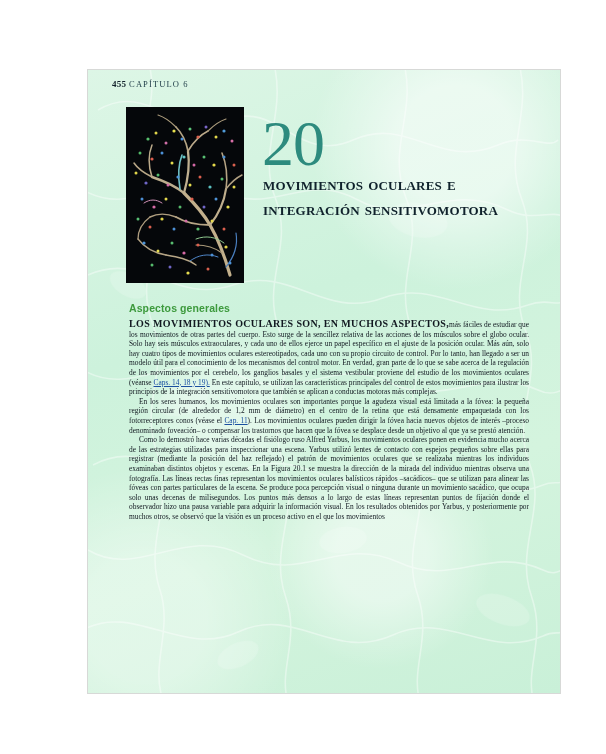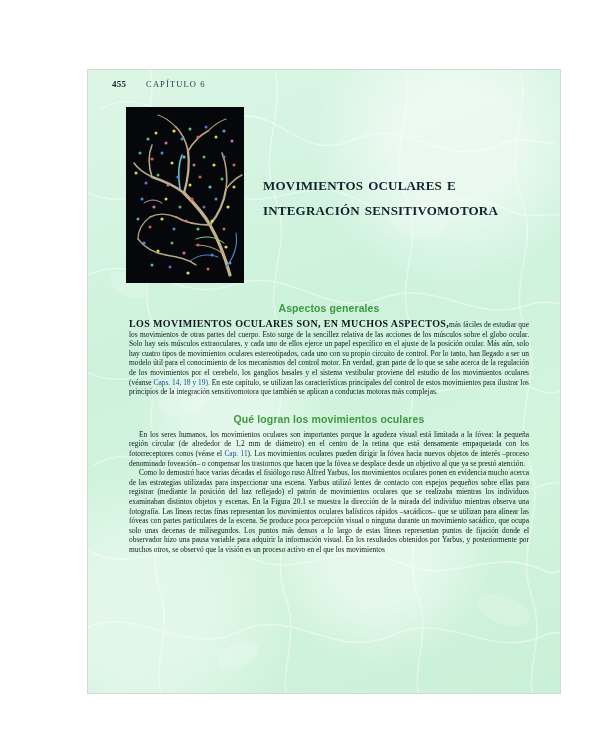--- a/index.html
+++ b/index.html
@@ -46,21 +46,21 @@
     opacity: 0.55;
   }
 
   
   .runninghead {
     position: absolute;
     left: 24px;
     top: 9px;
     display: flex;
     align-items: baseline;
-    gap: 20px;
+    gap: 3px;
     white-space: nowrap;
   }
   .folio {
     font-family: "Liberation Serif", serif;
     font-weight: bold;
     font-size: 9px;
     color: #12222b;
     letter-spacing: 0.2px;
   }
   .runtitle {
@@ -118,21 +118,20 @@
     width: 400px;
   }
 
   .sec-head {
     font-family: "Liberation Sans", sans-serif;
     font-weight: bold;
     font-size: 10.5px;
     color: #3d9a3d;
     letter-spacing: 0.1px;
     margin: 0 0 5px 0;
-    text-align: center;
   }
   .sec-head.second { margin-top: 16px; }
 
   p.body {
     margin: 0;
     font-family: "Liberation Serif", serif;
     font-size: 7.4px;
     line-height: 9.6px;
     color: #111820;
     text-align: justify;
@@ -141,20 +140,21 @@
   }
   p.body.indent { text-indent: 10px; }
   .lead {
     font-weight: bold;
     font-size: 10px;
     letter-spacing: 0.35px;
     text-transform: uppercase;
   }
   .xref {
     color: #1a4fa0;
+    text-decoration: underline;
   }
   .bold { font-weight: normal; }
   .figref { }
 </style>
 </head>
 <body>
 
 <div class="viewport">
 
   <div class="page">
@@ -275,30 +275,30 @@
             <circle cx="100" cy="140" r="1.6" fill="#e2d64c"></circle>
           <circle cx="26" cy="158" r="1.5" fill="#56ba6c"></circle>
             <circle cx="44" cy="160" r="1.5" fill="#7066c6"></circle>
           <circle cx="62" cy="166" r="1.6" fill="#e6dc50"></circle>
             <circle cx="82" cy="162" r="1.5" fill="#d8604e"></circle>
           <circle cx="104" cy="156" r="1.5" fill="#4e92d6"></circle>
         </g>
       </svg>
     </div>
 
+    <div class="chapnum">20</div>
 
     <div class="chaptitle">Movimientos oculares e integración sensitivomotora</div>
 
     <div class="column">
 
       <h2 class="sec-head">Aspectos generales</h2>
 
       <p class="body"><span class="lead">Los movimientos oculares son, en muchos aspectos,</span><span>más fáciles de estudiar que los movimientos de otras partes del cuerpo. Esto surge de la sencillez relativa de las acciones de los músculos sobre el globo ocular. Solo hay seis músculos extraoculares, y cada uno de ellos ejerce un papel específico en el ajuste de la posición ocular. Más aún, solo hay cuatro tipos de movimientos oculares estereotipados, cada uno con su propio circuito de control. Por lo tanto, han llegado a ser un modelo útil para el conocimiento de los mecanismos del control motor. En verdad, gran parte de lo que se sabe acerca de la regulación de los movimientos por el cerebelo, los ganglios basales y el sistema vestibular proviene del estudio de los movimientos oculares (véanse </span><a class="xref">Caps. 14, 18 y 19).</a><span> En este capítulo, se utilizan las características principales del control de estos movimientos para ilustrar los principios de la integración sensitivomotora que también se aplican a conductas motoras más complejas.</span></p>
 
-      <h2 class="sec-head second">Qué logran los movimientos oculares</h2>
 
       <p class="body indent"><span>En los seres humanos, los movimientos oculares son importantes porque la agudeza visual está limitada a la fóvea: la pequeña región circular (de alrededor de 1,2 mm de diámetro) en el centro de la retina que está densamente empaquetada con los fotorreceptores conos (véase el </span><a class="xref">Cap. 11</a><span>). Los movimientos oculares pueden dirigir la fóvea hacia nuevos objetos de interés –proceso denominado </span><span class="bold">foveación</span><span>– o compensar los trastornos que hacen que la fóvea se desplace desde un objetivo al que ya se prestó atención.</span></p>
 
       <p class="body indent"><span>Como lo demostró hace varias décadas el fisiólogo ruso Alfred Yarbus, los movimientos oculares ponen en evidencia mucho acerca de las estrategias utilizadas para inspeccionar una escena. Yarbus utilizó lentes de contacto con espejos pequeños sobre ellas para registrar (mediante la posición del haz reflejado) el patrón de movimientos oculares que se realizaba mientras los individuos examinaban distintos objetos y escenas. En la </span><span class="figref">Figura 20.1</span><span> se muestra la dirección de la mirada del individuo mientras observa una fotografía. Las líneas rectas finas representan los movimientos oculares balísticos rápidos –</span><span class="bold">sacádicos</span><span>– que se utilizan para alinear las fóveas con partes particulares de la escena. Se produce poca percepción visual o ninguna durante un movimiento sacádico, que ocupa solo unas decenas de milisegundos. Los puntos más densos a lo largo de estas líneas representan puntos de fijación donde el observador hizo una pausa variable para adquirir la información visual. En los resultados obtenidos por Yarbus, y posteriormente por muchos otros, se observó que la visión es un proceso activo en el que los movimientos</span></p>
 
     </div>
   </div>
 </div>
 
 </body></html>

